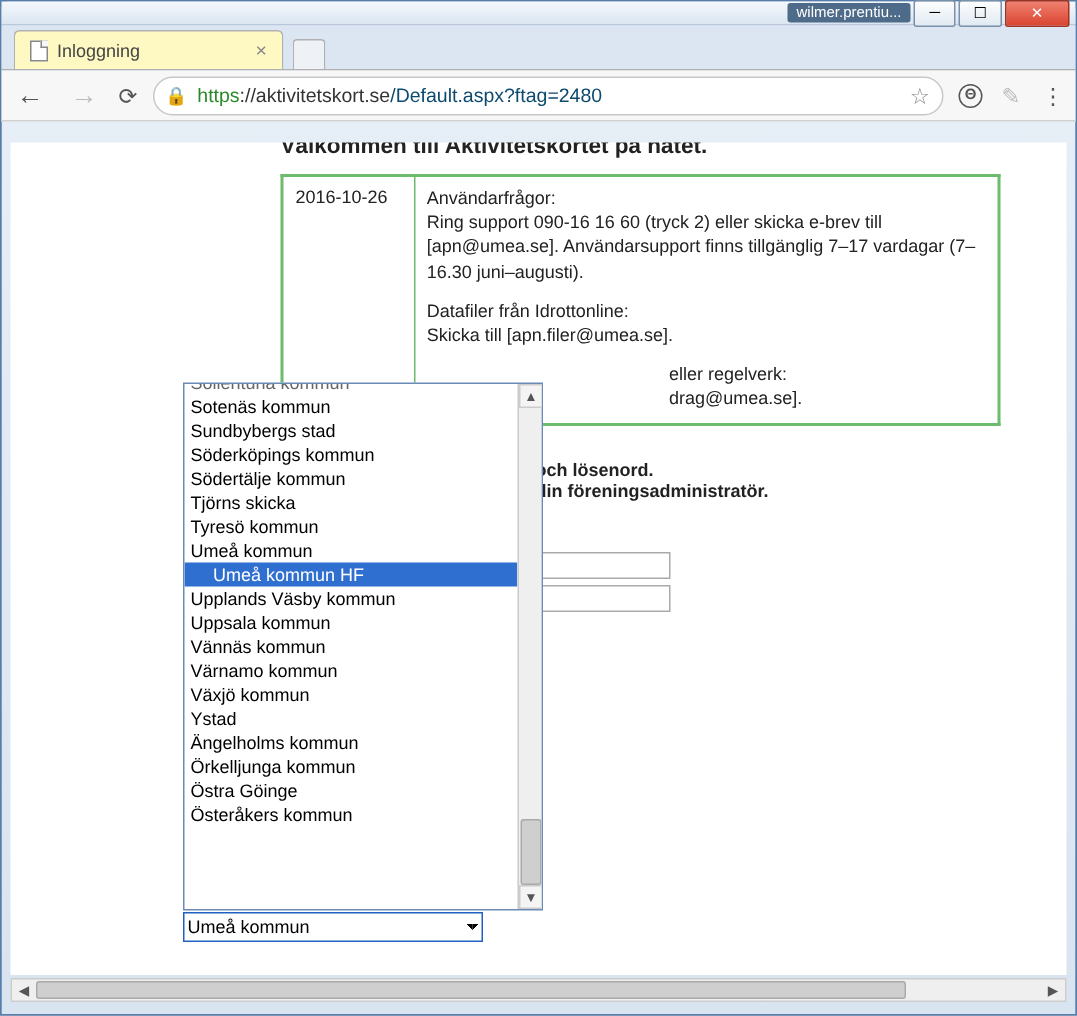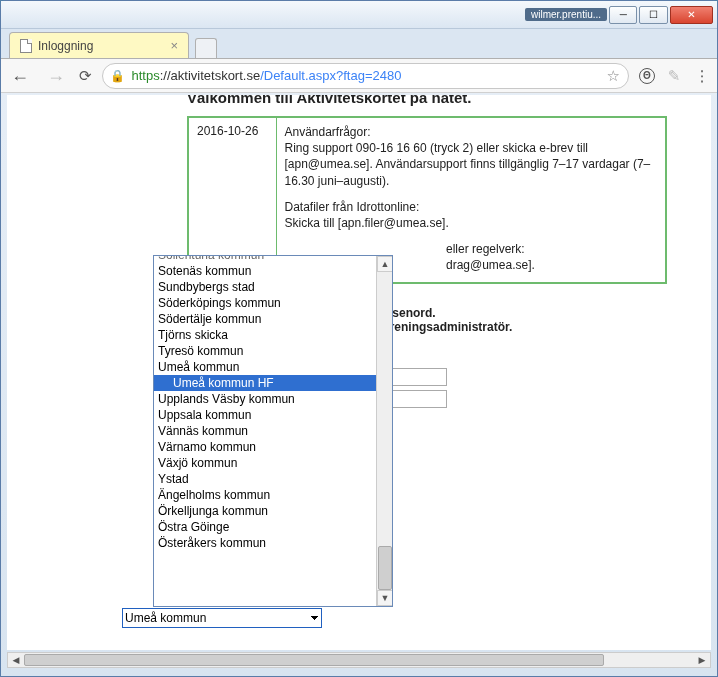--- a/index.html
+++ b/index.html
@@ -15,21 +15,21 @@
 .window {
   position: absolute;
   top: 0; left: 0;
   width: 718px; height: 677px;
   background: linear-gradient(#e8eff7, #d8e4f0);
   border: 1px solid #5a7ca8;
   border-radius: 6px 6px 0 0;
   box-shadow: 0 0 8px rgba(0,0,0,.3);
 }
 .titlebar {
-  height: 28px;
+  height: 16px;
   display: flex;
   justify-content: flex-end;
   align-items: center;
   padding: 0 4px;
   background: linear-gradient(#f4f8fc, #dbe6f2);
   border-bottom: 1px solid #b8c8da;
 }
 .user-badge {
   margin-right: auto;
   margin-left: 520px;
@@ -101,21 +101,21 @@
   border-radius:13px;
   background:#fff;
   display:flex;
   align-items:center;
   padding:0 8px;
   font-size:13px;
   color:#333;
 }
 .lock { color:#2a8a2a;font-size:12px;margin-right:6px; }
 .url-secure { color:#2a8a2a; }
-.url-path { color:#3b82f6; }
+.url-path { color:#0c4a6e; }
 .star { margin-left:auto;font-size:15px;color:#888;cursor:pointer; }
 .tool-icon { width:18px;height:18px;display:inline-flex;align-items:center;justify-content:center;color:#555;font-size:15px;cursor:pointer; }
 .tool-icon.circle{border:1.5px solid #555;border-radius:50%;width:16px;height:16px;font-size:10px;font-weight:bold;}
 
 .viewport {
   position: absolute;
   top: 94px; left: 6px; right: 6px; bottom: 26px;
   background: #fff;
   overflow: hidden;
 }
@@ -168,21 +168,20 @@
 .dropdown {
   position:absolute;
   left:115px;
   top:160px;
   width:240px;
   height:352px;
   background:#fff;
   border:1px solid #6a8ab8;
   overflow:hidden;
   z-index:50;
-  margin-left:31px;
 }
 .dropdown-list {
   position:absolute;
   top:0;left:0;right:16px;bottom:0;
   overflow:hidden;
 }
 .dropdown-item {
   padding:1px 4px;
   font-size:12px;
   white-space:nowrap;

